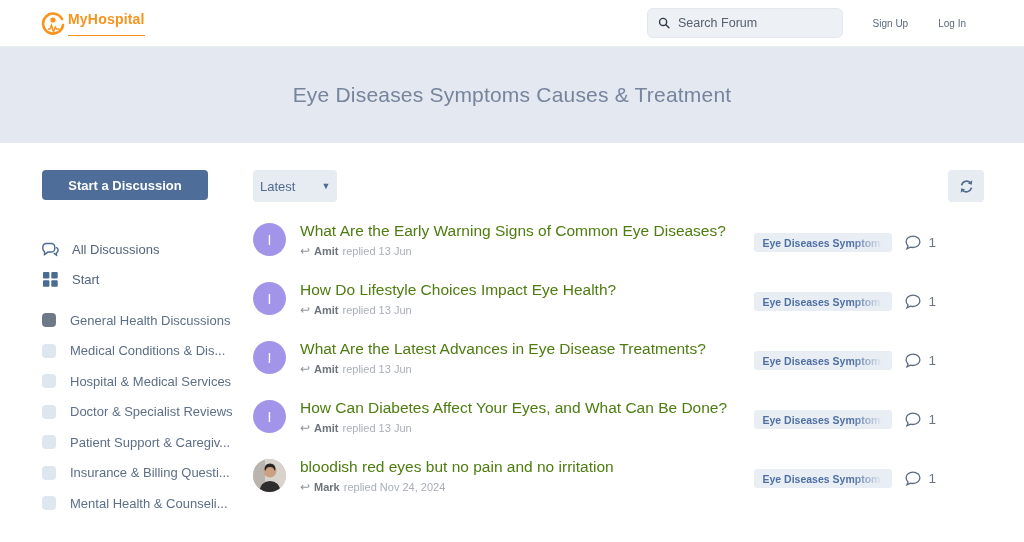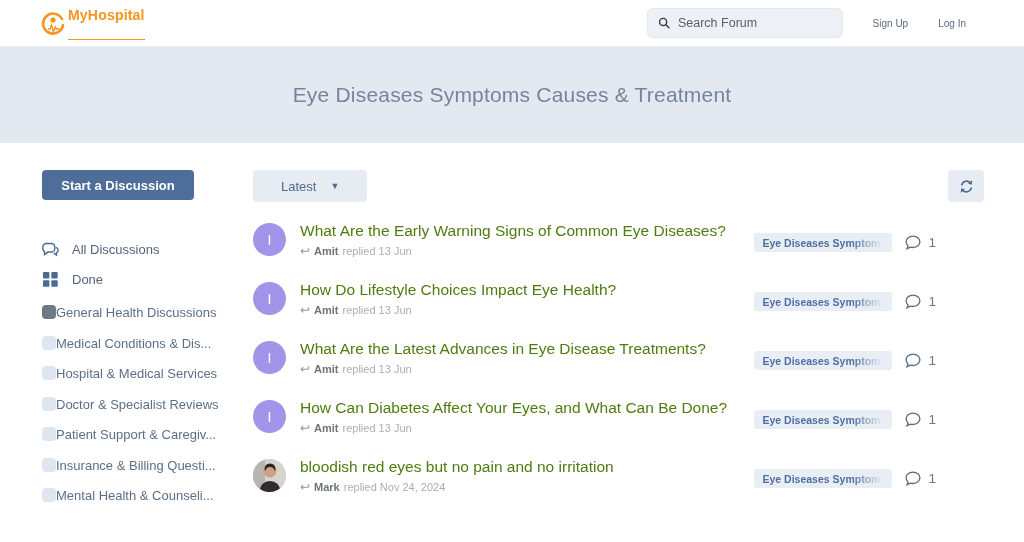--- a/index.html
+++ b/index.html
@@ -4,58 +4,58 @@
 <style>
   * { margin:0; padding:0; box-sizing:border-box; }
   html,body { width:1024px; height:542px; overflow:hidden; background:#fff;
               font-family:"Liberation Sans", sans-serif; }
 
   
   .header { height:47px; background:#fff; border-bottom:1px solid #ebedf1;
             display:flex; align-items:center; padding:0 58px 0 40px; }
   .logo { display:flex; align-items:center; gap:2px; cursor:pointer; }
   .logo-text { color:#f7941d; font-weight:bold; font-size:14px; letter-spacing:.2px;
-               border-bottom:1px solid #f7941d; padding-bottom:16px; }
+               border-bottom:1px solid #f7941d; padding-bottom:8px; }
   .search-box { margin-left:auto; width:196px; height:30px; background:#edf0f5;
                 border:1px solid #e3e7ee; border-radius:6px; display:flex;
                 align-items:center; padding:0 10px; gap:8px; }
   .search-box input { border:none; outline:none; background:transparent; width:100%;
                       font-size:12.5px; color:#4c1d95;
                       font-family:"Liberation Sans", sans-serif; }
   .search-box input::placeholder { color:#55606e; }
   .hdr-link { font-size:10px; color:#5c6b7d; margin-left:30px; cursor:pointer; }
 
   
   .hero { height:96px; background:#e3e8f1; display:flex; align-items:center;
           justify-content:center; }
   .hero h1 { font-size:21px; font-weight:400; color:#76849c; letter-spacing:.2px; }
 
   
   .content { display:flex; padding:27px 40px 0 42px; }
 
   
   .sidebar { width:205px; flex-shrink:0; }
-  .start-btn { width:152px; height:30px; background:#4e6d99; color:#fff;
+  .start-btn { width:166px; height:30px; background:#4e6d99; color:#fff;
                font-weight:bold; font-size:13px; border:none; border-radius:4px;
                cursor:pointer; font-family:"Liberation Sans", sans-serif; }
   .side-nav { margin-top:27px; }
   .side-item { display:flex; align-items:flex-end; gap:13px; height:30px;
                font-size:13px; color:#55647a; cursor:pointer; }
   .side-item .ic { width:17px; display:flex; justify-content:center; }
   .cats { margin-top:18px; }
-  .cat-item { display:flex; align-items:flex-start; height:30.5px;
+  .cat-item { display:flex; align-items:center; gap:14px; height:30.5px;
               font-size:13px; color:#5d6f87; cursor:pointer; white-space:nowrap; }
   .swatch { width:14px; height:14px; border-radius:4px; flex-shrink:0; }
 
   
   .main { flex:1; padding-left:6px; }
   .toolbar { display:flex; justify-content:space-between; align-items:center; }
   .chip { background:#e7ebf2; border-radius:4px; color:#4f6b8f; font-size:13px;
           display:flex; align-items:center; cursor:pointer; }
-  .sort-chip { padding:0 28px; height:32px; gap:14px; }
+  .sort-chip { padding:0 7px; height:32px; gap:26px; }
   .caret { font-size:9px; color:#4f6b8f; }
   .refresh-chip { width:36px; height:32px; justify-content:center; }
 
   .disc-list { margin-top:20px; }
   .row { display:flex; margin-bottom:23px; }
   .avatar { width:33px; height:33px; border-radius:50%; flex-shrink:0;
             display:flex; align-items:center; justify-content:center;
             color:#fff; font-size:14px; margin-top:1px; cursor:pointer; }
   .photo-avatar { overflow:hidden; background:#cfc9c2; }
   .row-body { flex:1; padding-left:14px; min-width:0; cursor:pointer; }
@@ -120,21 +120,21 @@
       </div>
       <div class="side-item">
         <span class="ic">
           <svg width="15" height="15" viewBox="0 0 15 15">
             <rect x="0" y="0" width="6.4" height="6.4" rx="1" fill="#4a6b92"></rect>
             <rect x="8.3" y="0" width="6.4" height="6.4" rx="1" fill="#4a6b92"></rect>
             <rect x="0" y="8.3" width="6.4" height="6.4" rx="1" fill="#4a6b92"></rect>
             <rect x="8.3" y="8.3" width="6.4" height="6.4" rx="1" fill="#4a6b92"></rect>
           </svg>
         </span>
-        <span>Done</span>
+        <span>Start</span>
       </div>
     </div>
 
     <div class="cats">
       <div class="cat-item">
         <span class="swatch" style="background:#6e7a87"></span>
         <span>General Health Discussions</span>
       </div>
       <div class="cat-item">
         <span class="swatch" style="background:#dee6f0"></span>

